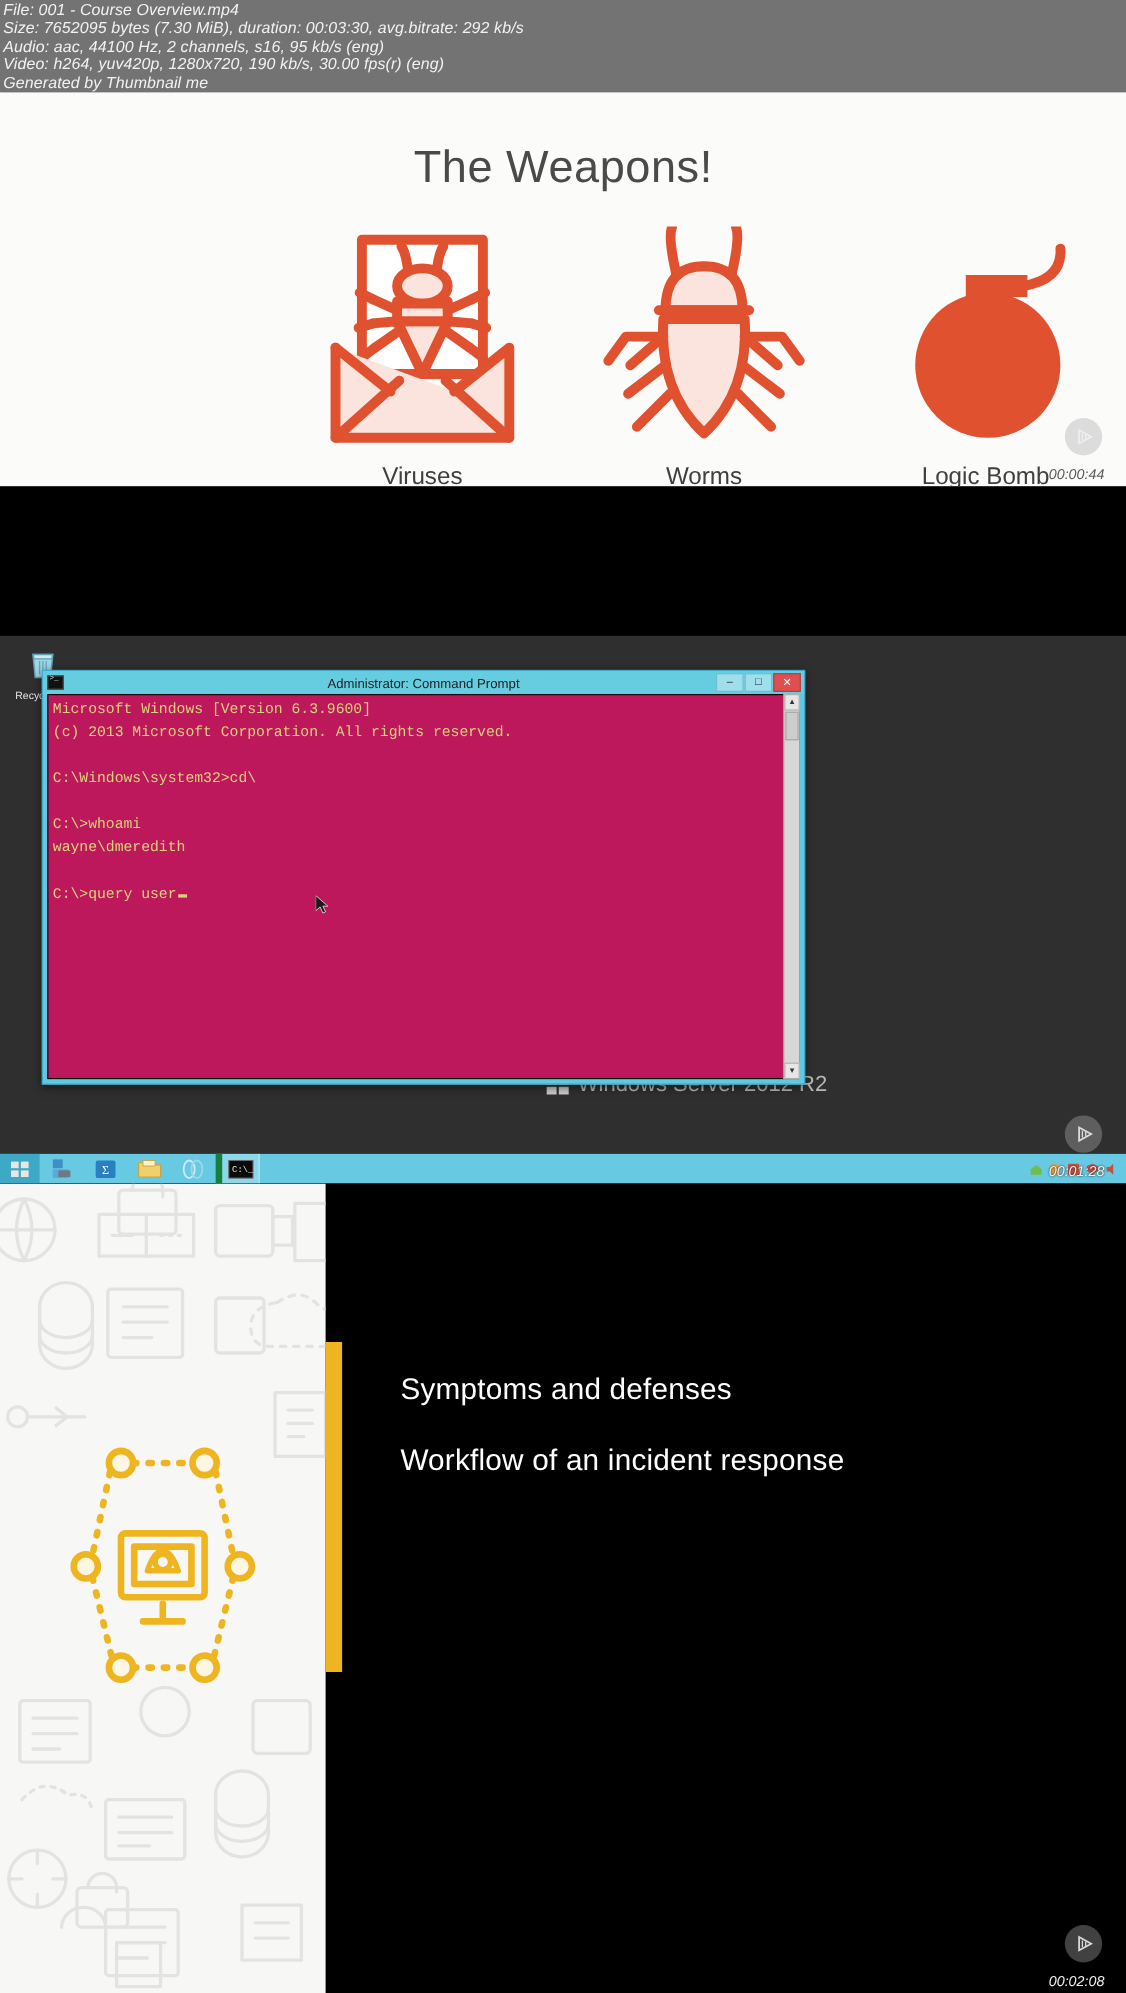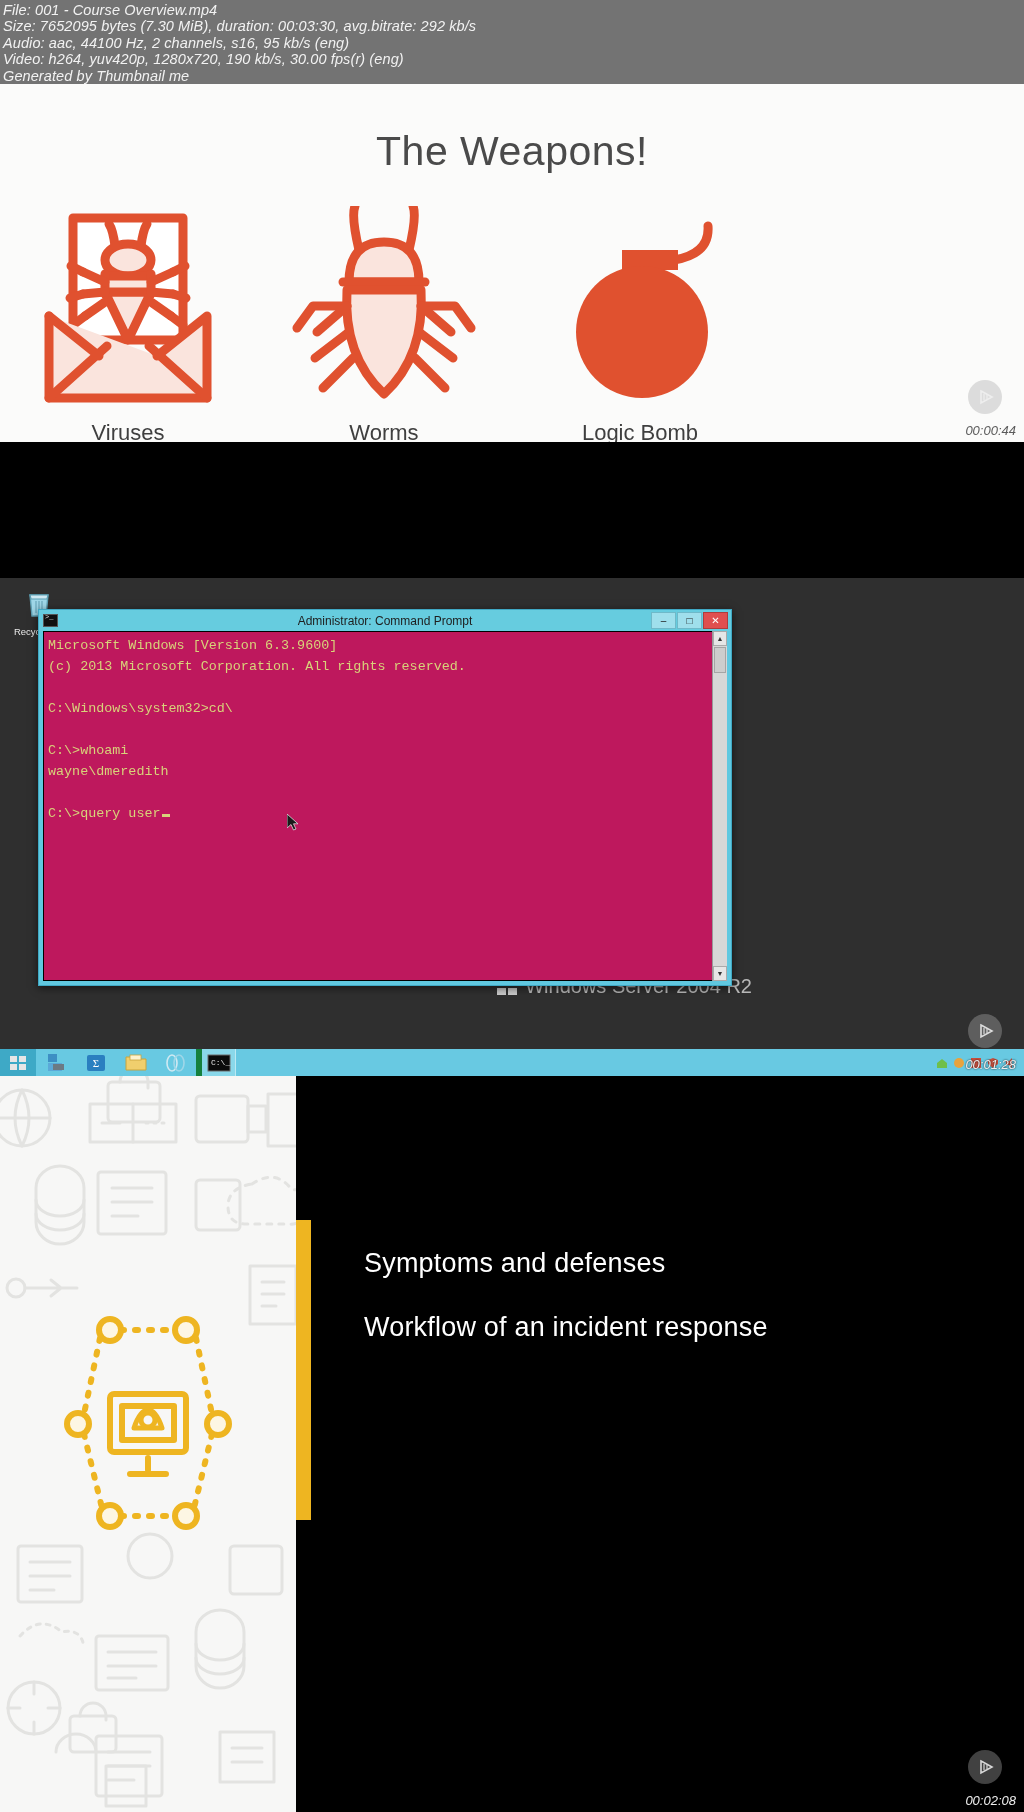--- a/index.html
+++ b/index.html
@@ -26,38 +26,38 @@
 
   
   #thumb1 { top: 84px; height: 358px; background: #fbfbfa; }
   .slide1-title {
     position: absolute; top: 44px; left: 0; width: 100%;
     text-align: center; color: #4a4a4a;
     font-size: 41px; font-weight: 300; letter-spacing: 0.5px;
   }
   .icon-row {
     position: absolute; top: 122px; left: 0; width: 100%;
-    display: flex; justify-content: flex-start; align-items: flex-end;
+    display: flex; justify-content: flex-end; align-items: flex-end;
   }
   .icon-cell { width: 25%; text-align: center; }
   .icon-cell svg { display: block; margin: 0 auto; }
   .icon-label {
     margin-top: 14px; font-size: 22px; color: #3f3f3f; font-weight: 400;
   }
 
   
   .wm-play {
     position: absolute; right: 22px; bottom: 28px;
     width: 34px; height: 34px; border-radius: 50%;
     background: rgba(170,170,170,0.38);
     display: flex; align-items: center; justify-content: center;
   }
   .wm-play svg { opacity: .85; }
   .wm-time {
-    position: absolute; right: 8px; bottom: 4px;
+    position: absolute; right: 20px; bottom: 4px;
     font-style: italic; font-size: 13px; color: #efefef;
     font-family: "Liberation Sans", sans-serif;
     text-shadow: 0 0 2px #000;
   }
   .wm-time.dark { color: #5b5b5b; text-shadow: none; }
 
   
   #thumb2 { top: 578px; height: 498px; background: #2d2d2d; }
   .desktop { position: absolute; inset: 0; background: #2f2f2f; }
   .recycle {
@@ -291,21 +291,21 @@
         <div class="lbl">Recycle Bin</div>
       </div>
 
       <div class="srv-watermark">
         <span class="srv-logo">
             <i></i>
             <i></i>
             <i></i>
             <i></i>
           </span>
-        <span>Windows Server 2004 R2</span>
+        <span>Windows Server 2012 R2</span>
       </div>
 
       <div class="cmdwin">
         <div class="cmd-title">
           <div class="cmd-icon"></div>
           <div class="cmd-caption">Administrator: Command Prompt</div>
           <div class="cmd-btns">
             <div class="cmd-btn">–</div>
             <div class="cmd-btn">□</div>
             <div class="cmd-btn close">✕</div>

